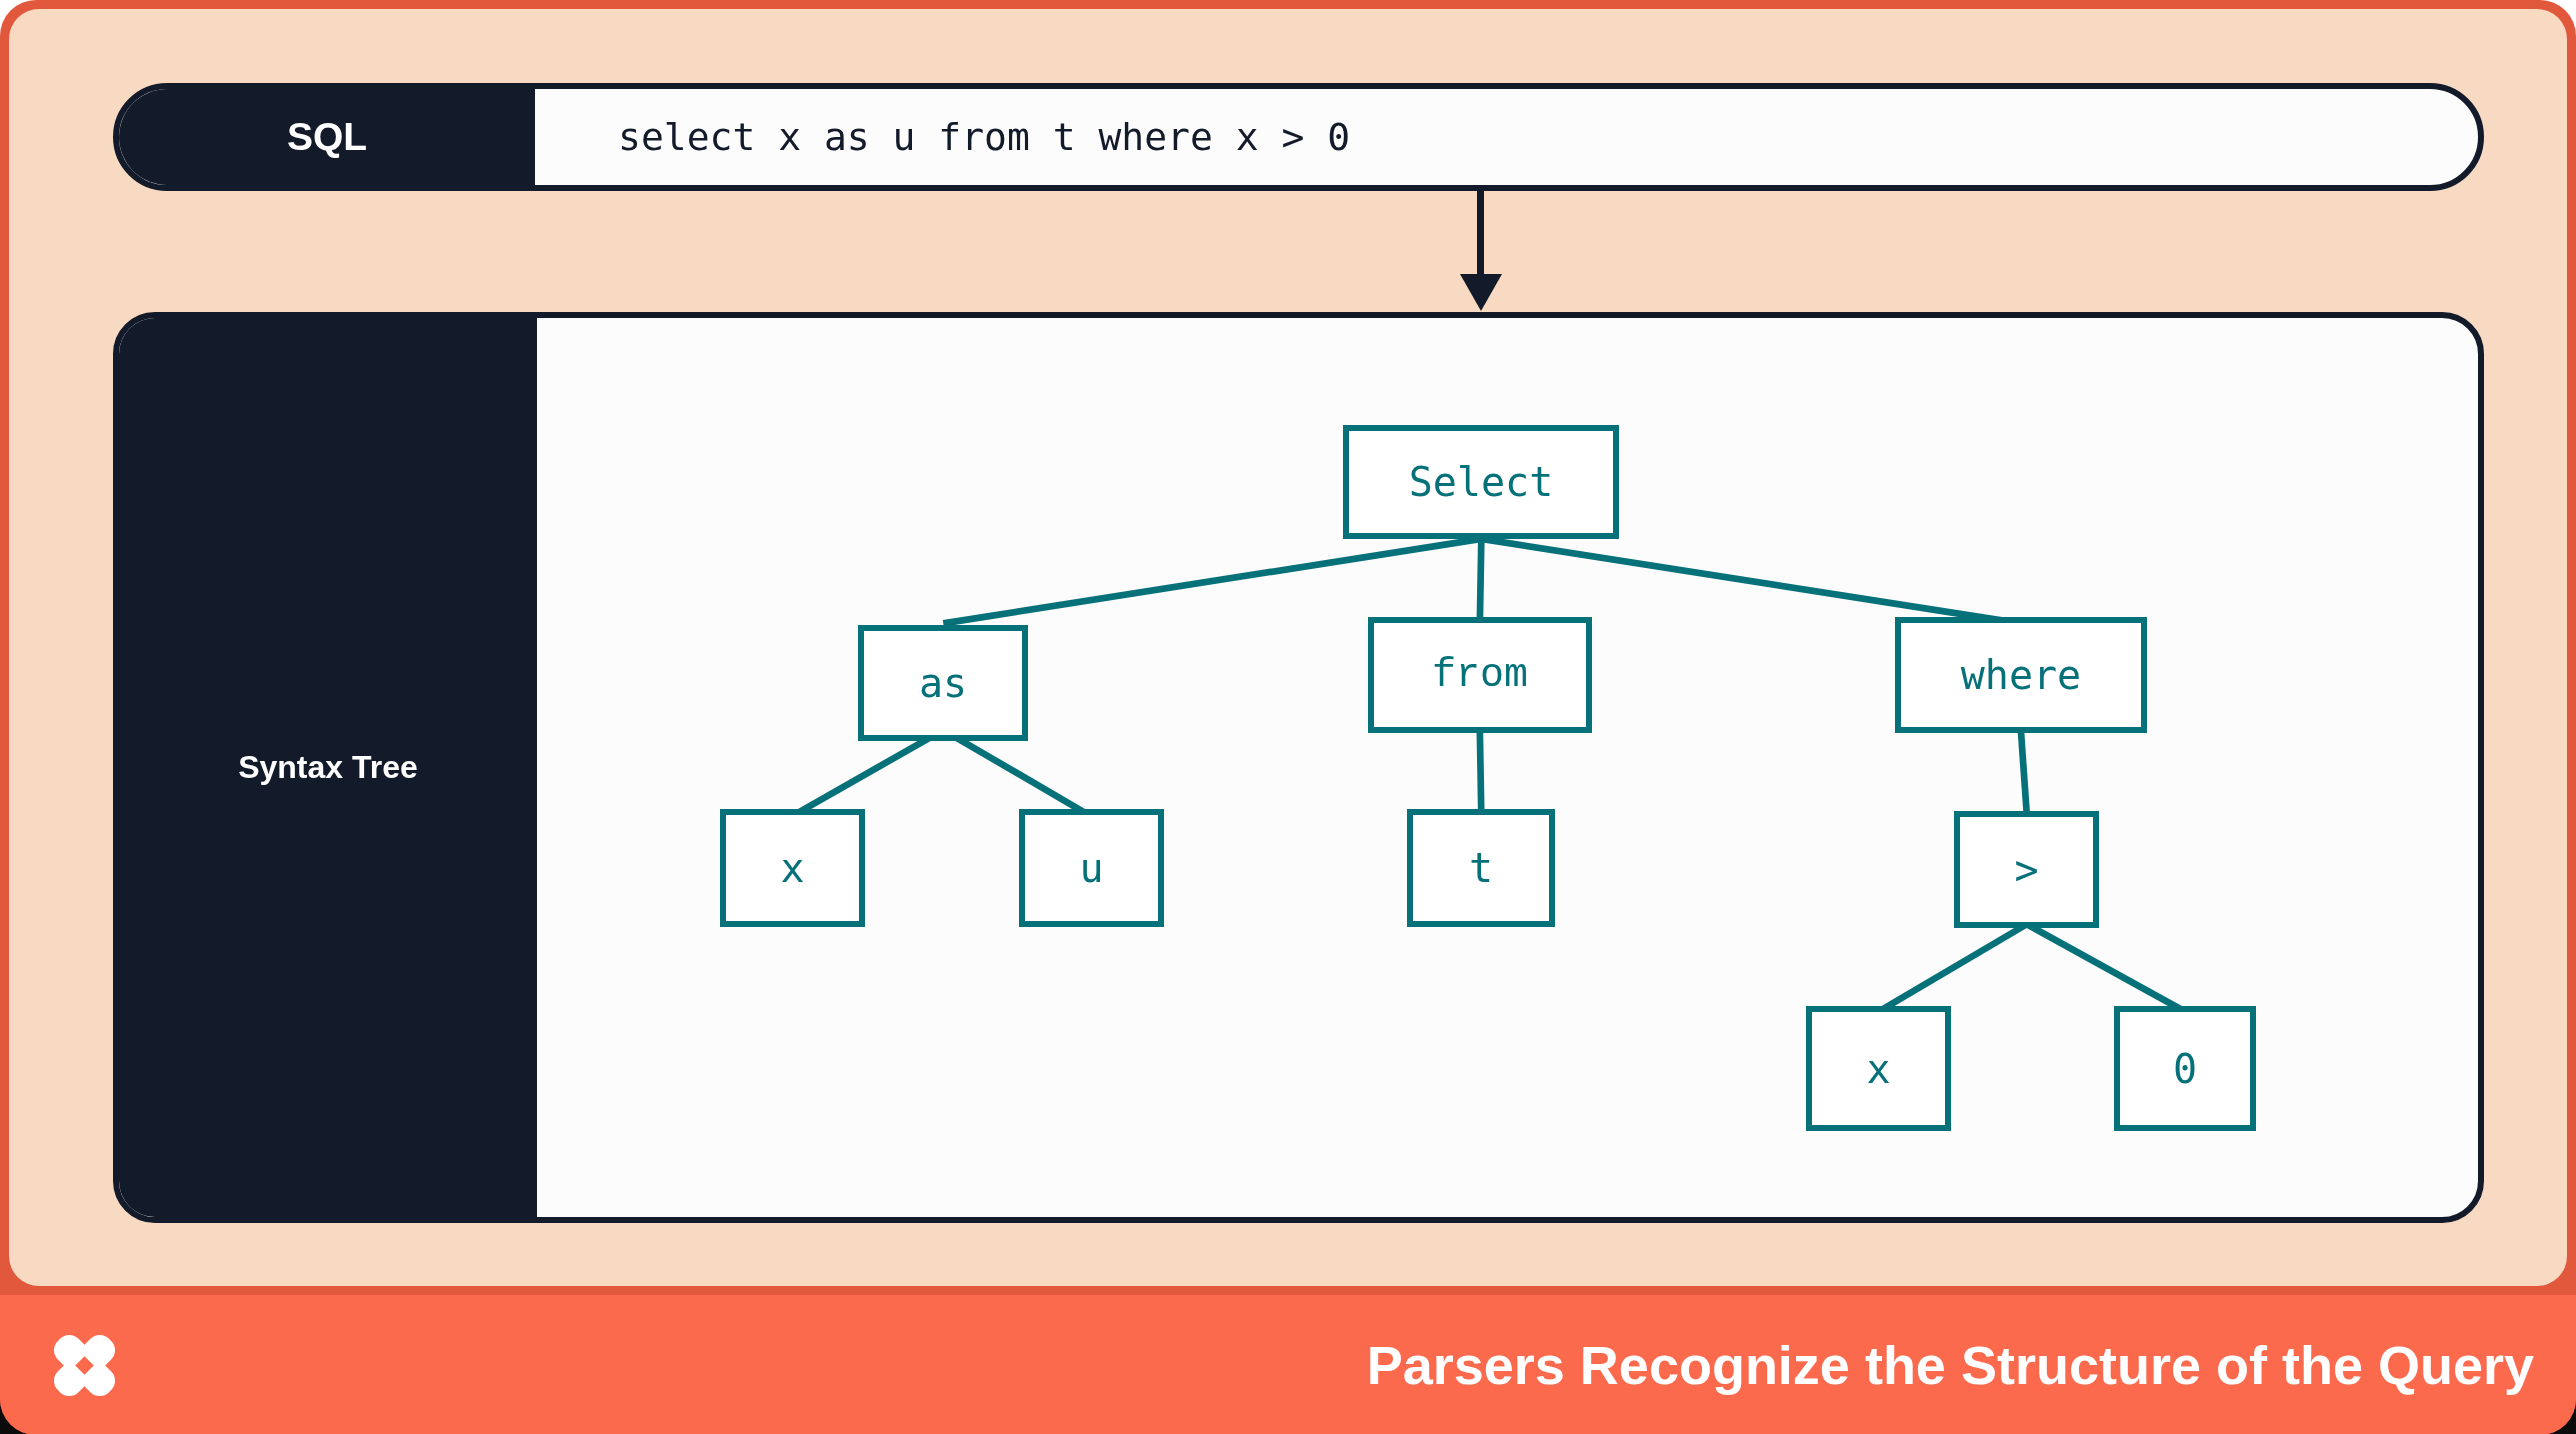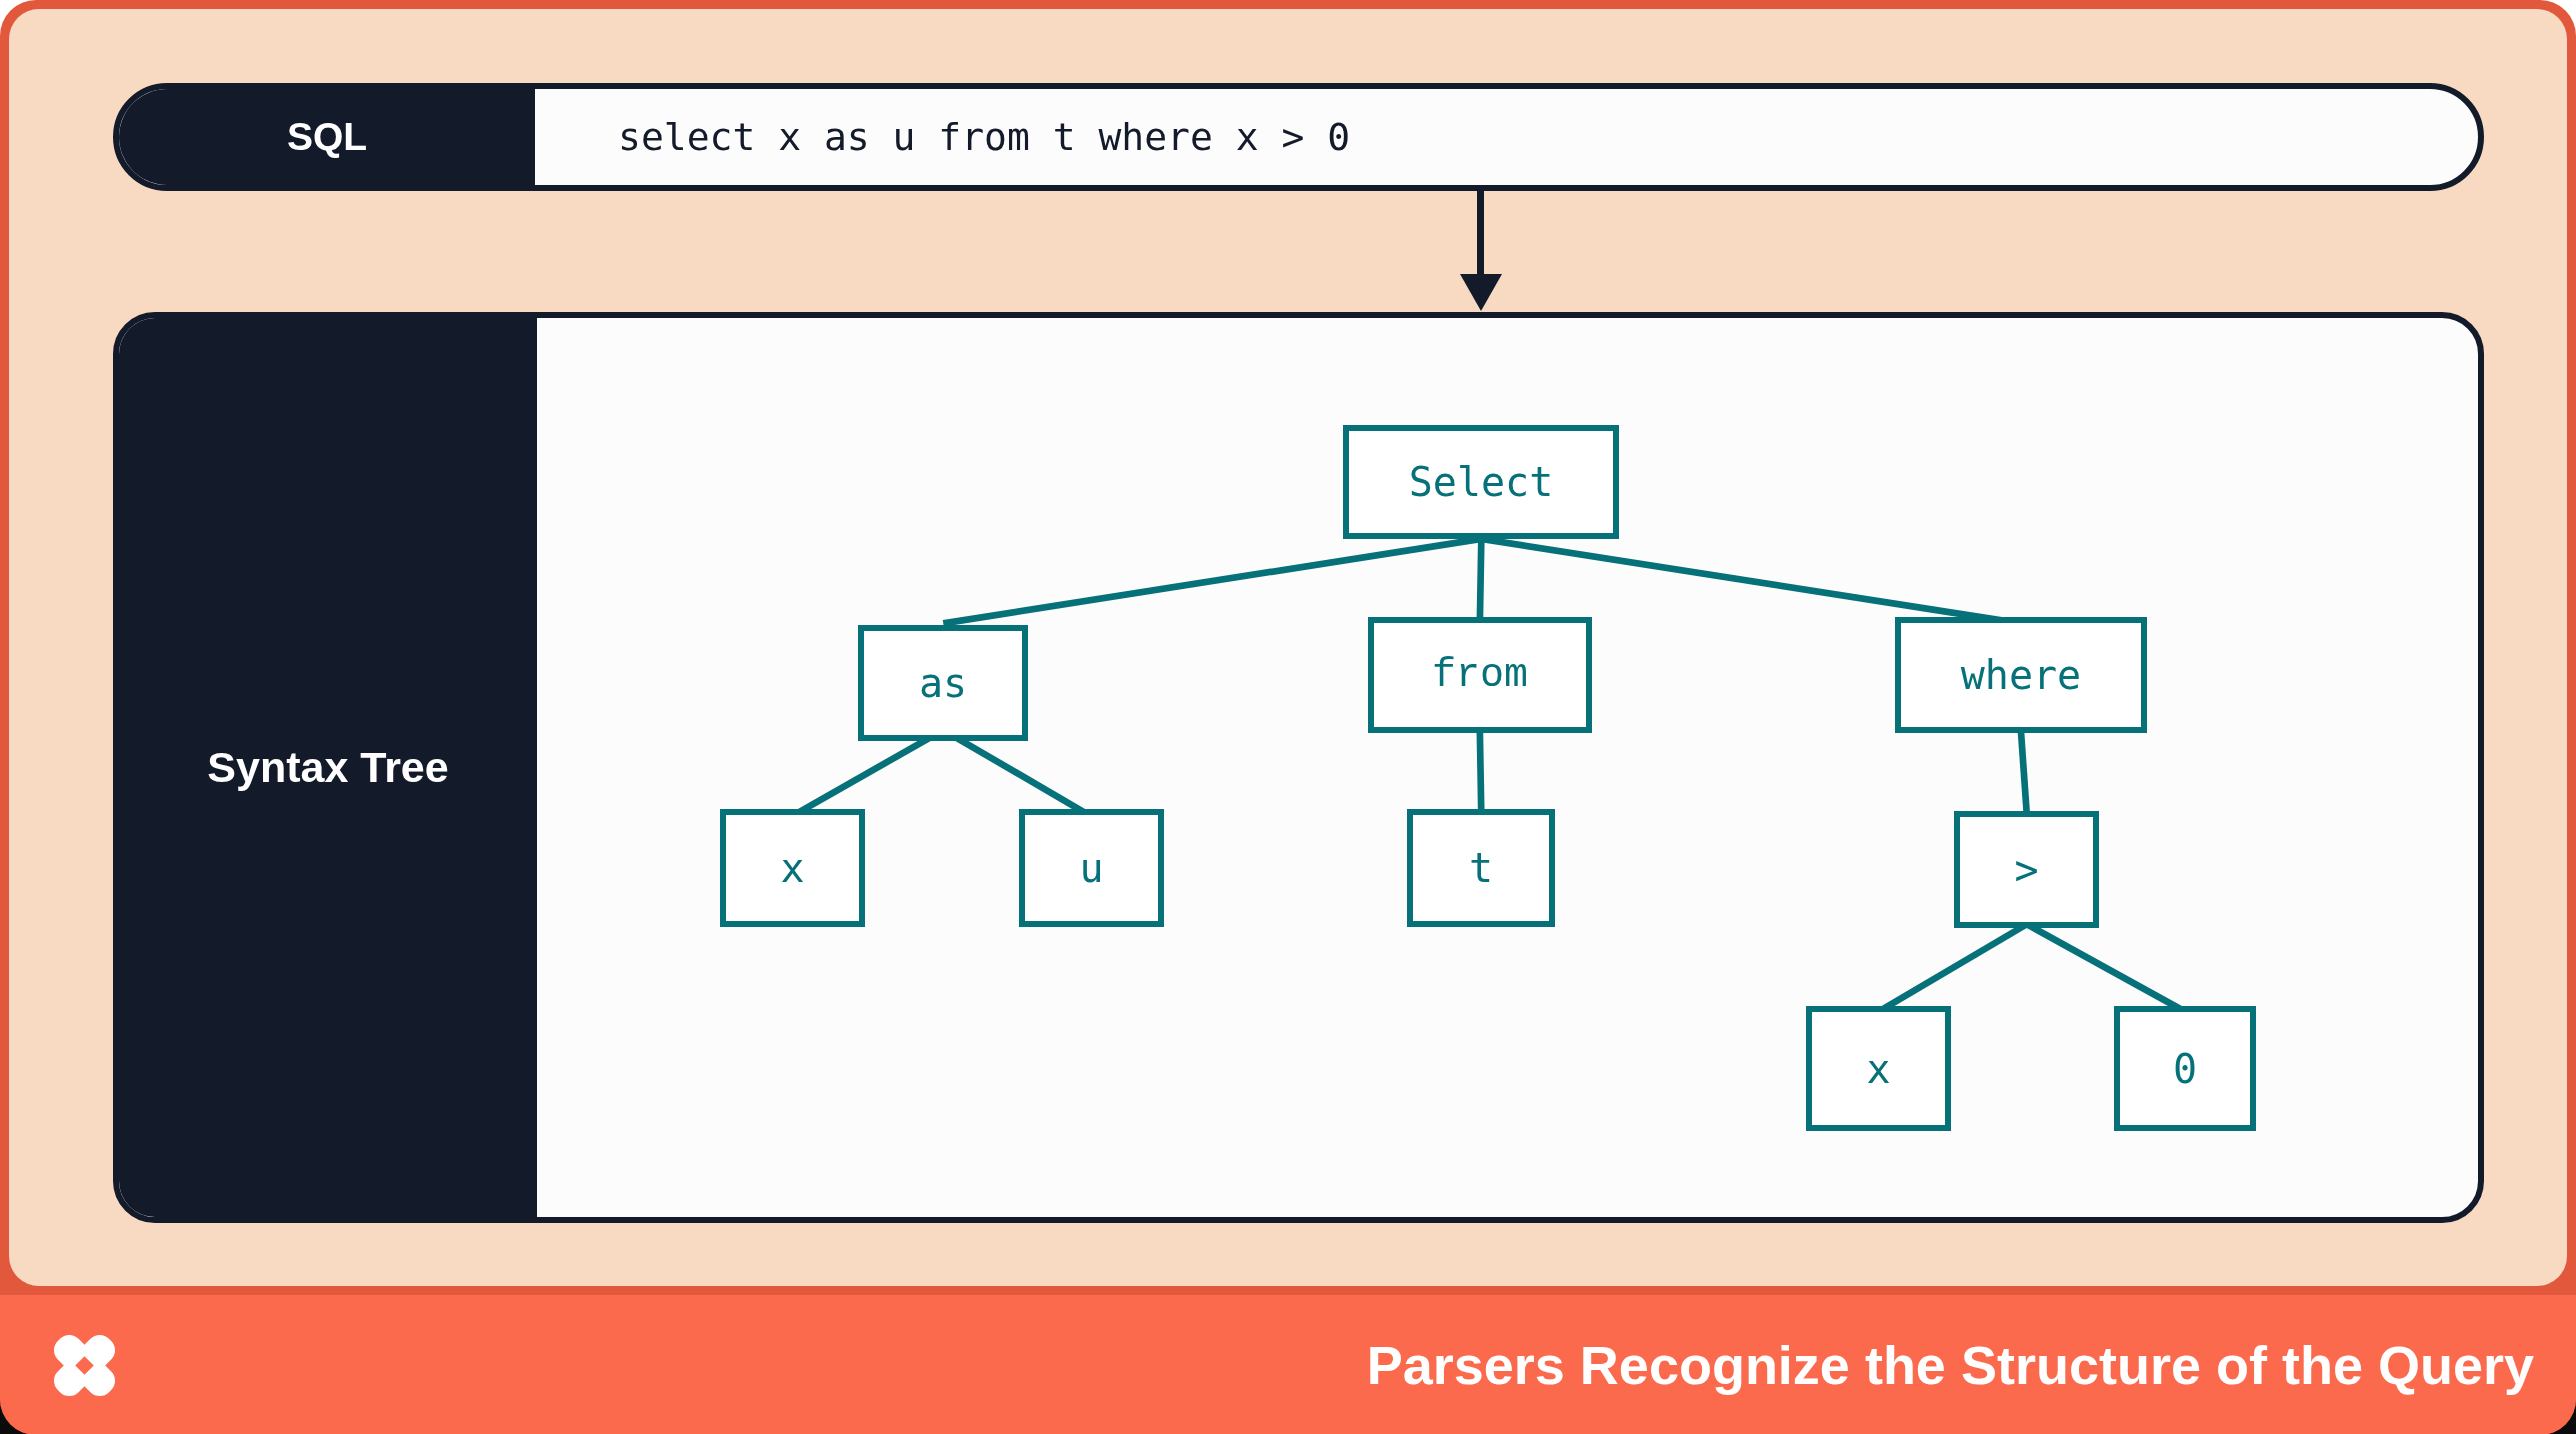--- a/index.html
+++ b/index.html
@@ -51,21 +51,21 @@
 
   
   .tree-panel {
     position:absolute; left:104px; top:303px; width:2371px; height:911px;
     background:#fcfcfc; border:6px solid #131a2a; border-radius:42px;
     box-sizing:border-box; display:flex; overflow:hidden;
   }
   .tree-label-col {
     width:418px; flex:0 0 418px; background:#131a2a; color:#ffffff;
     display:flex; align-items:center; justify-content:center;
-    font-size:43px; font-weight:bold; white-space:nowrap;
+    font-size:32px; font-weight:bold; white-space:nowrap;
   }
   .tree-canvas { position:relative; flex:1; }
   .edges { position:absolute; left:0; top:0; width:1942px; height:899px; }
 
   .node {
     position:absolute; background:#ffffff; border:6px solid #07717a;
     box-sizing:border-box; color:#07717a;
     font-family:"DejaVu Sans Mono", monospace; font-size:40px;
     display:flex; align-items:center; justify-content:center; white-space:nowrap;
   }

